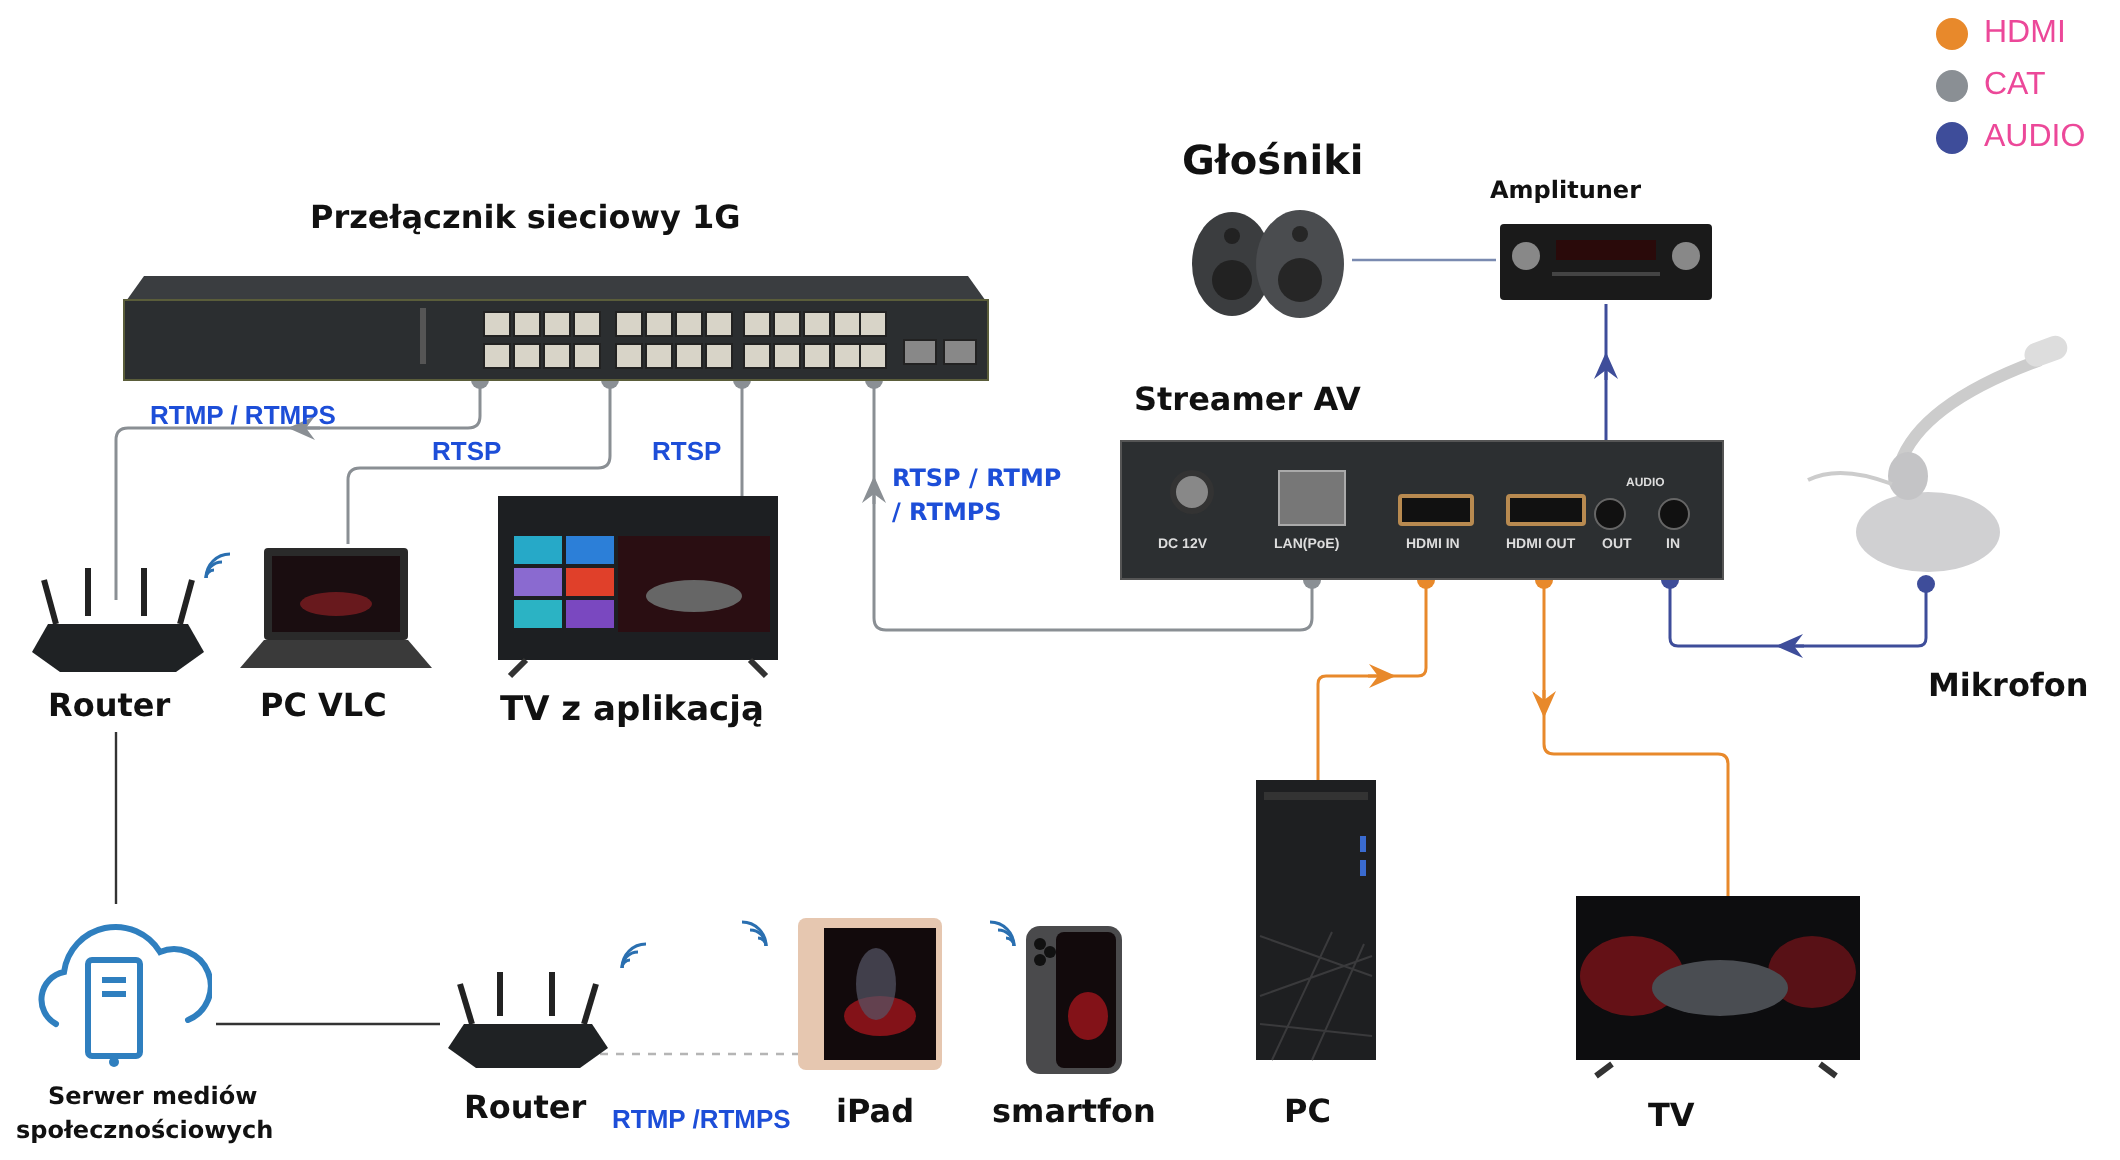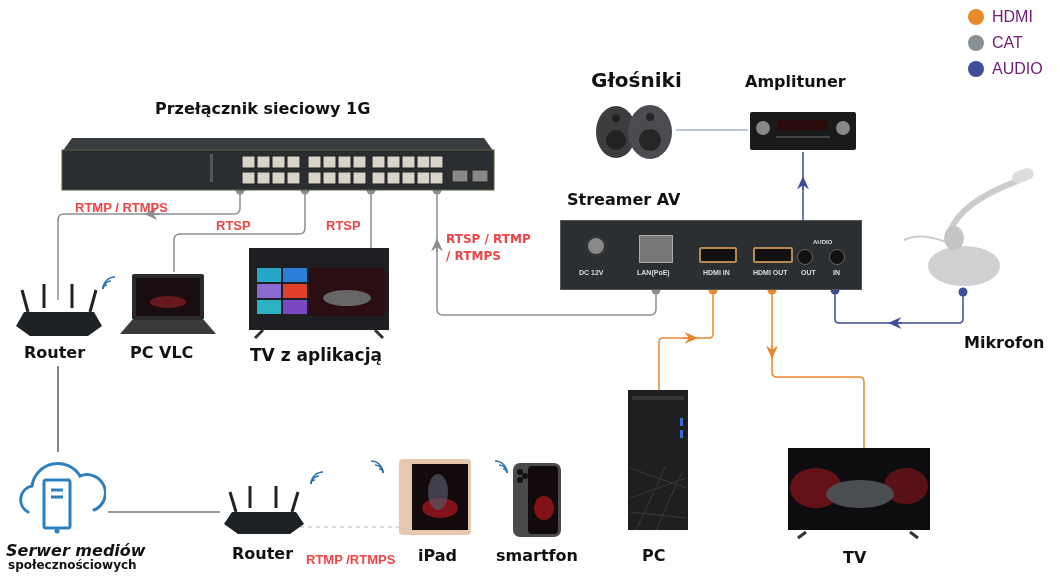--- a/index.html
+++ b/index.html
@@ -1,21 +1,21 @@
 <!DOCTYPE html>
 <html><head>
 <meta charset="utf-8">
 <style>
   html, body { margin:0; padding:0; background:#ffffff; }
   body { width:1060px; height:580px; position:relative; overflow:hidden; font-family:"DejaVu Sans", sans-serif; }
   .abs { position:absolute; }
   .lbl { position:absolute; font-family:"DejaVu Sans", sans-serif; font-weight:bold; color:#111; white-space:nowrap; }
-  .proto { position:absolute; font-family:"Liberation Sans", sans-serif; font-weight:bold; color:#ef4444; font-size:13px; white-space:nowrap; }
+  .proto { position:absolute; font-family:"Liberation Sans", sans-serif; font-weight:bold; color:#1d4ed8; font-size:13px; white-space:nowrap; }
   .legend { position:absolute; left:968px; top:4px; }
-  .legend-item { display:flex; align-items:center; height:26px; font-family:"Liberation Sans", sans-serif; font-size:16px; color:#701a75; }
+  .legend-item { display:flex; align-items:center; height:26px; font-family:"Liberation Sans", sans-serif; font-size:16px; color:#ec4899; }
   .legend-dot { width:16px; height:16px; border-radius:50%; margin-right:8px; }
   svg#wires { position:absolute; left:0; top:0; }
   .dev { position:absolute; }
 </style>
 </head>
 <body>
 
 <svg id="wires" width="1060" height="580">
   <defs>
     <marker id="arrGray" markerWidth="10" markerHeight="10" refX="5" refY="5" orient="auto">
@@ -124,21 +124,21 @@
 
 <div class="lbl" style="left:591px;top:68px;font-size:20px;text-align:right;">Głośniki</div>
 <svg class="dev" style="left:594px;top:104px;" width="82" height="58">
   <ellipse cx="22" cy="28" rx="20" ry="26" fill="#3b3d3f"></ellipse>
   <circle cx="22" cy="36" r="10" fill="#222"></circle>
     <circle cx="22" cy="14" r="4" fill="#222"></circle>
   <ellipse cx="56" cy="28" rx="22" ry="27" fill="#4a4c4f"></ellipse>
   <circle cx="56" cy="36" r="11" fill="#262626"></circle>
     <circle cx="56" cy="13" r="4" fill="#262626"></circle>
 </svg>
-<div class="lbl" style="left:745px;top:72px;font-size:16px;">Amplituner</div>
+<div class="lbl" style="left:745px;top:88px;font-size:12px;">Amplituner</div>
 <svg class="dev" style="left:748px;top:110px;" width="110" height="44">
   <rect x="2" y="2" width="106" height="38" rx="2" fill="#1a1a1a"></rect>
   <circle cx="15" cy="18" r="7" fill="#888"></circle>
     <circle cx="95" cy="18" r="7" fill="#888"></circle>
   <rect x="30" y="10" width="50" height="10" fill="#2a0a0a"></rect>
   <rect x="28" y="26" width="54" height="2" fill="#444"></rect>
 </svg>
 
 <div class="lbl" style="left:567px;top:190px;font-size:16px;">Streamer AV</div>
 <div class="dev" style="left:560px;top:220px;width:300px;height:68px;background:#2c2f31;border:1px solid #555;">
@@ -209,21 +209,21 @@
 </svg>
 <div class="lbl" style="left:250px;top:345px;font-size:17px;">TV z aplikacją</div>
 
 <svg class="dev" style="left:14px;top:452px;" width="92" height="84">
   <path d="M14,60 A14,14 0 0 1 18,34 A26,26 0 0 1 66,24 A18,18 0 0 1 80,58" stroke="#2f7fbf" stroke-width="3" fill="none" stroke-linecap="round"></path>
   <rect x="30" y="28" width="26" height="48" rx="2" stroke="#2f7fbf" stroke-width="3" fill="#fff"></rect>
   <line x1="37" y1="38" x2="49" y2="38" stroke="#2f7fbf" stroke-width="3"></line>
   <line x1="37" y1="45" x2="49" y2="45" stroke="#2f7fbf" stroke-width="3"></line>
   <circle cx="43" cy="79" r="2.5" fill="#2f7fbf"></circle>
 </svg>
-<div class="lbl" style="left:6px;top:541px;font-size:16px;font-style:italic;">Serwer mediów</div>
+<div class="lbl" style="left:24px;top:541px;font-size:12px;">Serwer mediów</div>
 <div class="lbl" style="left:8px;top:558px;font-size:12px;">społecznościowych</div>
 
 <svg class="dev" style="left:222px;top:482px;" width="84" height="56">
   <line x1="8" y1="10" x2="14" y2="30" stroke="#222" stroke-width="3"></line>
   <line x1="28" y1="4" x2="28" y2="26" stroke="#222" stroke-width="3"></line>
   <line x1="54" y1="4" x2="54" y2="26" stroke="#222" stroke-width="3"></line>
   <line x1="76" y1="10" x2="70" y2="30" stroke="#222" stroke-width="3"></line>
   <polygon points="10,30 74,30 82,42 68,52 16,52 2,42" fill="#1f2224"></polygon>
 </svg>
 <svg class="dev" style="left:308px;top:470px;" width="16" height="18">
@@ -270,13 +270,13 @@
 </svg>
 <div class="lbl" style="left:642px;top:546px;font-size:16px;">PC</div>
 
 <svg class="dev" style="left:786px;top:448px;" width="146" height="92">
   <rect x="2" y="0" width="142" height="82" fill="#0d0d0f"></rect>
   <ellipse cx="30" cy="40" rx="26" ry="20" fill="#8a141a" opacity="0.7"></ellipse>
   <ellipse cx="120" cy="38" rx="22" ry="18" fill="#8a141a" opacity="0.6"></ellipse>
   <ellipse cx="74" cy="46" rx="34" ry="14" fill="#4a4d52"></ellipse>
   <path d="M20,84 L12,90 M124,84 L132,90" stroke="#333" stroke-width="3"></path>
 </svg>
-<div class="lbl" style="left:843px;top:548px;font-size:16px;">TV</div>
+<div class="lbl" style="left:824px;top:548px;font-size:16px;">TV</div>
 
 </body></html>

